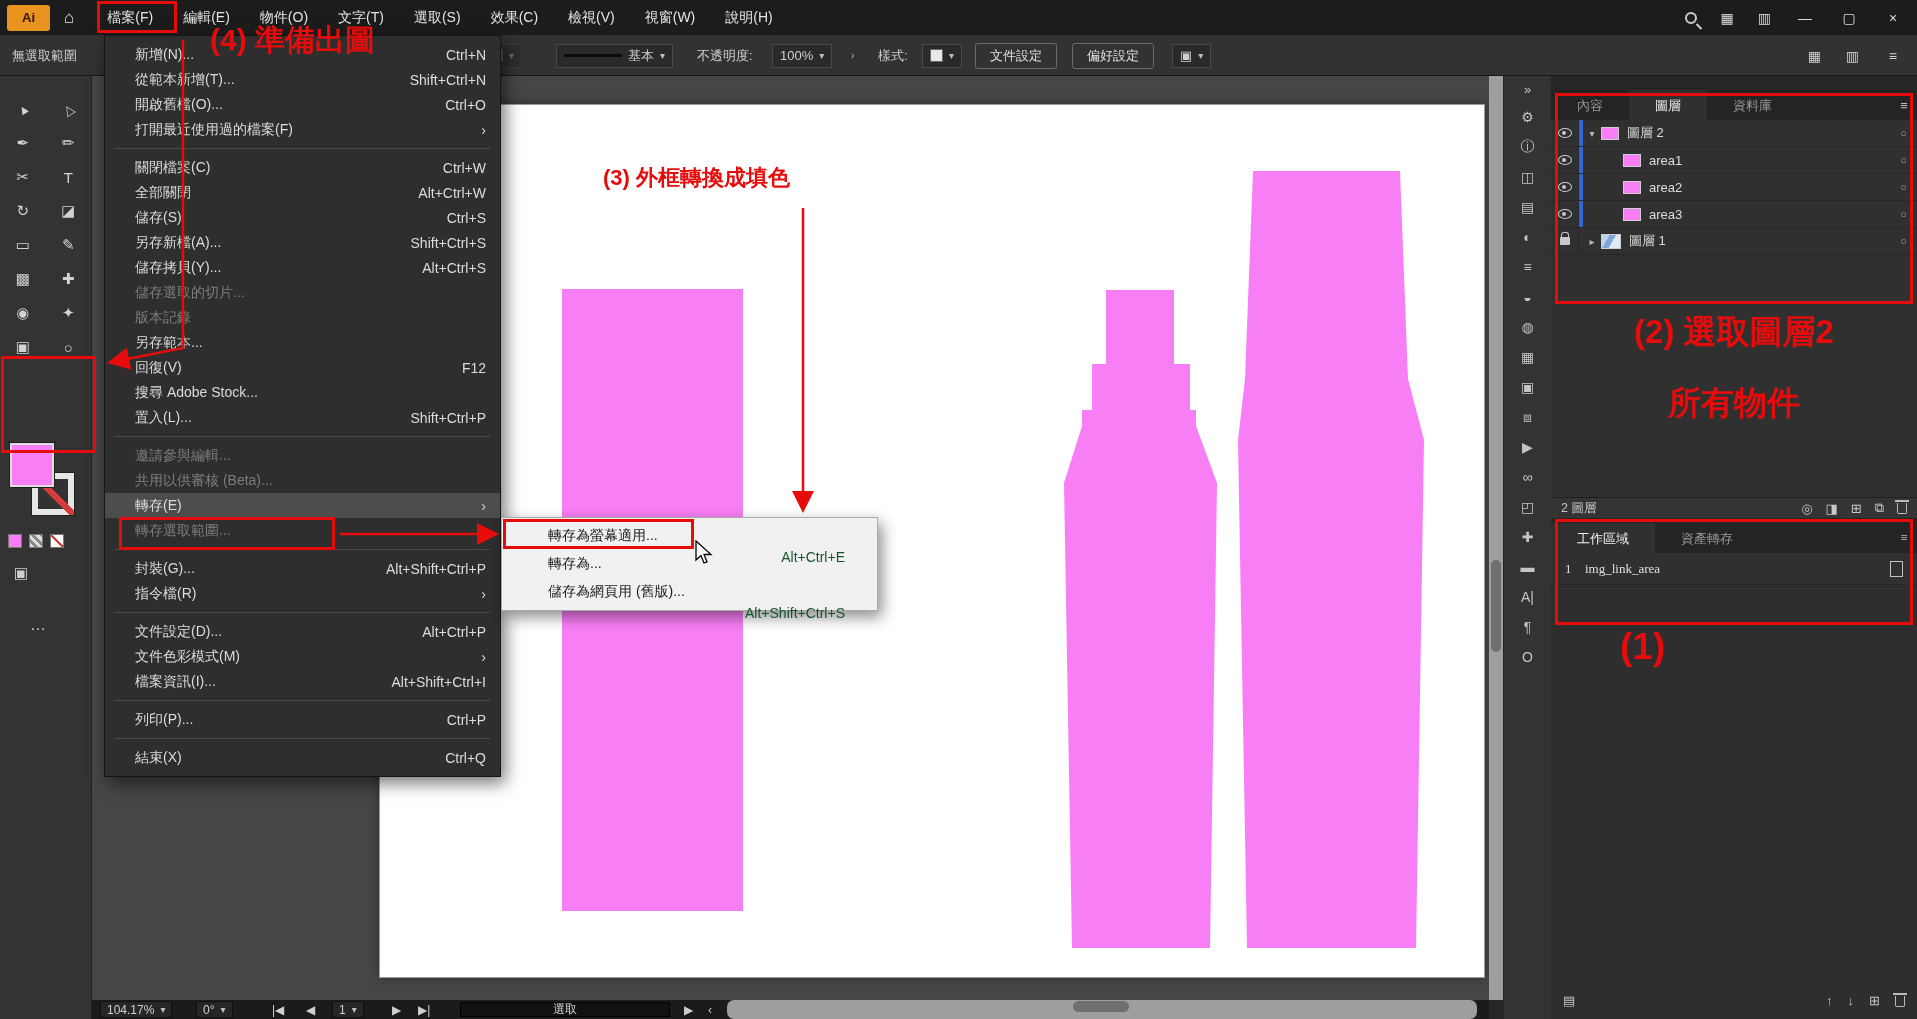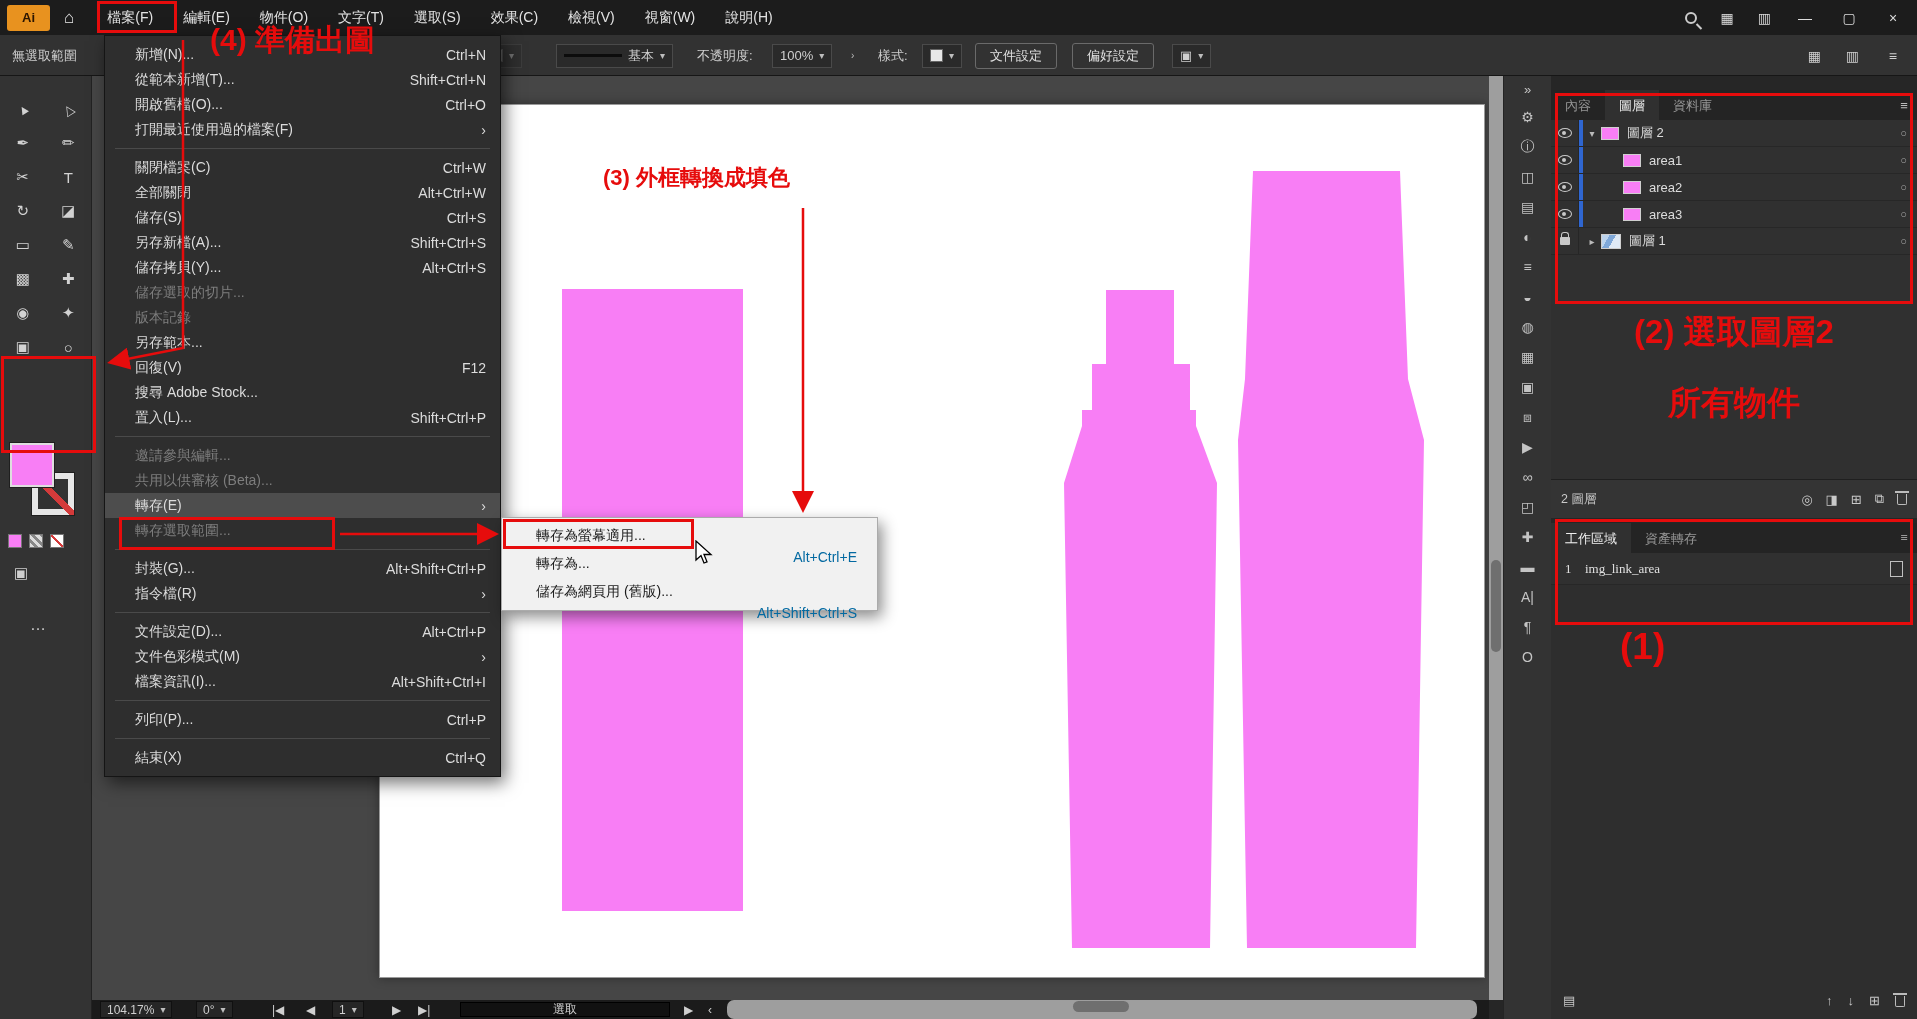--- a/index.html
+++ b/index.html
@@ -60,42 +60,42 @@
 
   
   #rightstrip { position:absolute; left:1503px; top:76px; width:48px; height:943px; background:#333333;
     border-left:1px solid #242424; display:flex; flex-direction:column; align-items:center; z-index:10; }
   #collapse-cell { height:26px; color:#c4c4c4; font-size:13px; display:flex; align-items:center; }
   .ricon { height:30px; width:30px; display:flex; align-items:center; justify-content:center; color:#c4c4c4; font-size:14px; }
 
   
   #panels { position:absolute; left:1551px; top:76px; width:366px; height:943px; background:#262626; z-index:10; }
   .tabbar { height:30px; background:#242424; display:flex; align-items:stretch; color:#969696; font-size:13px; }
-  .ptab { padding:7px 14px; }
+  .ptab { padding:7px 26px; }
   .ptab.active { background:#303030; color:#efefef; }
   .tabspace { flex:1; }
   .pmenu { width:26px; display:flex; align-items:center; justify-content:center; color:#bbb; }
   #panel1 { position:absolute; left:0; top:14px; right:0; height:428px; background:#303030; }
   #layer-rows { }
   .lrow { height:27px; display:flex; align-items:center; border-bottom:1px solid #272727; color:#ddd; font-size:13px; }
   .lcol1 { width:28px; height:100%; border-right:1px solid #262626; display:flex; align-items:center; justify-content:center; }
   .i-eye { width:14px; height:10px; border-radius:50%; border:1.5px solid #c8c8c8; position:relative; display:inline-block; }
   .i-eye::after { content:""; position:absolute; left:3.5px; top:1.5px; width:4px; height:4px; border-radius:50%; background:#c8c8c8; }
   .i-lock { width:10px; height:8px; background:#c8c8c8; position:relative; display:inline-block; border-radius:1px; }
   .i-lock::before { content:""; position:absolute; top:-5px; left:1px; width:6px; height:5px; border:1.5px solid #c8c8c8; border-bottom:none; border-radius:3px 3px 0 0; }
   .lselbar { width:4px; height:100%; background:transparent; }
   .lselbar.on { background:var(--blue); }
   .lchev { width:18px; text-align:center; color:#bbb; font-size:10px; }
   .lrow.ind .lchev { margin-left:22px; }
   .lswatch { width:18px; height:13px; background:var(--pink); border:1px solid #cfcfcf; display:inline-block; }
   .lswatch.img { width:20px; height:15px; background:#fff linear-gradient(120deg,#bcd4ee 30%,#7fa8d9 30% 55%,#dfe9f5 55%); }
   .llabel { margin-left:8px; }
   .lspace { flex:1; }
   .ltarget { color:#a8a8a8; font-size:11px; margin-right:10px; }
-  .pfooter { position:absolute; left:0; bottom:0; right:0; height:39px; background:#343434; border-top:1px solid #1f1f1f;
+  .pfooter { position:absolute; left:0; bottom:0; right:0; height:21px; background:#343434; border-top:1px solid #1f1f1f;
     display:flex; align-items:center; color:#c9c9c9; font-size:12.5px; padding:0 10px; }
   .pfooter .lab { margin-right:auto; }
   .ficon { font-size:13px; color:#c9c9c9; }
   .i-trash { width:10px; height:11px; border:1px solid #bbb; border-top:none; border-radius:0 0 2px 2px; position:relative; display:inline-block; }
   .i-trash::before { content:""; position:absolute; top:-3px; left:-3px; right:-3px; height:2px; background:#bbb; }
   #panel2 { position:absolute; left:0; top:447px; right:0; bottom:0; background:#2e2e2e;font-family:Liberation Serif, serif; }
   .abrow { height:32px; display:flex; align-items:center; color:#e0e0e0; font-size:13px; background:#303030; border-bottom:1px solid #272727; }
   .abnum { width:34px; padding-left:14px; }
   .abname { }
   .i-page { width:13px; height:16px; border:1px solid #c0c0c0; margin-right:14px; display:inline-block; }
@@ -115,23 +115,23 @@
     box-shadow:4px 6px 16px rgba(0,0,0,.55); padding:6px 0; z-index:50; color:#dcdcdc; font-size:14px; }
   .fm-row { height:25px; display:flex; align-items:center; padding:0 14px 0 30px; }
   .fm-row.dis { color:#7d7d7d; }
   .fm-row.hi { background:#4d4d4d; }
   .fm-label { }
   .fm-right { margin-left:auto; padding-left:30px; }
   .fm-sep { height:1px; background:#4a4a4a; margin:6px 10px; }
 
   
   #submenu { position:absolute; left:501px; top:517px; width:377px; background:#f1f1f1; border:1px solid #ababab;
-    box-shadow:4px 6px 14px rgba(0,0,0,.45); padding:4px 4px; z-index:55; color:#1b1b1b; font-size:14px; }
+    box-shadow:4px 6px 14px rgba(0,0,0,.45); padding:4px 16px; z-index:55; color:#1b1b1b; font-size:14px; }
   .sm-row { height:28px; display:flex; align-items:center; padding:0 16px 0 30px; }
-  .sm-right { margin-left:auto; padding-left:30px; color:#0369a1;margin-top:42px; }
+  .sm-right { margin-left:auto; padding-left:30px; color:#14532d;margin-top:42px; }
 
   
   :root { --red:#e60c0c; --pink:#f87ef5; --blue:#2f66d0; --orange:#e8921f; }
   #anno-svg { position:absolute; left:0; top:0; width:1917px; height:1019px; z-index:100; pointer-events:none; }
   #anno-svg polyline, #anno-svg line { stroke:var(--red); stroke-width:2.5; fill:none; }
   #anno-svg marker path { fill:var(--red); }
   .rbox { position:absolute; border:3px solid var(--red); z-index:100; pointer-events:none; }
   .rtext { position:absolute; color:var(--red); font-weight:bold; z-index:101; pointer-events:none; white-space:nowrap; }
   #step2wrap { position:absolute; left:1551px; width:366px; top:310px; text-align:center; z-index:101; pointer-events:none; }
   #step2wrap div { color:var(--red); font-weight:bold; font-size:33px; }

